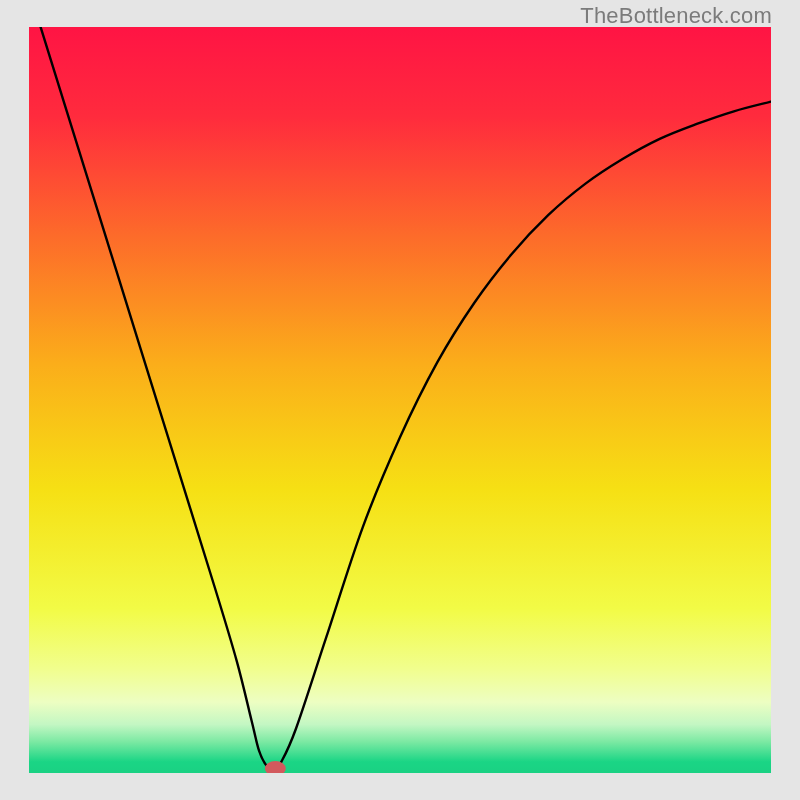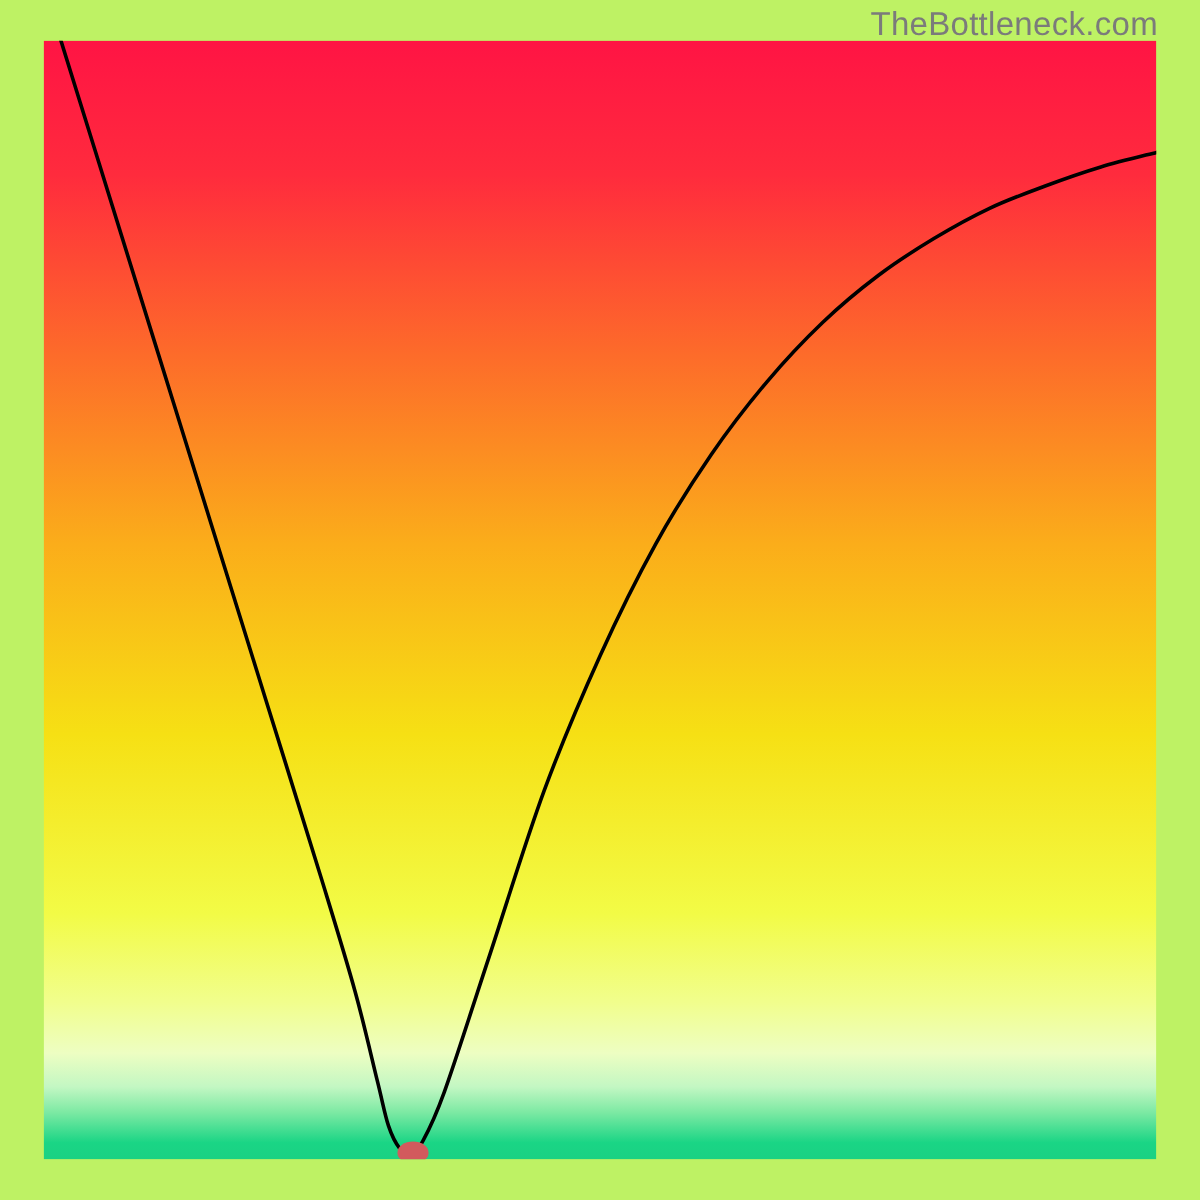--- a/index.html
+++ b/index.html
@@ -9,21 +9,21 @@
     height: 800px;
     background: #000;
     overflow: hidden;
   }
   .frame {
     position: absolute;
     left: 0;
     top: 0;
     width: 800px;
     height: 800px;
-    background: #bef264;
+    background: #e5e5e5;
   }
   .plot-area {
     position: absolute;
     left: 29px;
     top: 27px;
     width: 742px;
     height: 746px;
     overflow: hidden;
   }
   .watermark {

